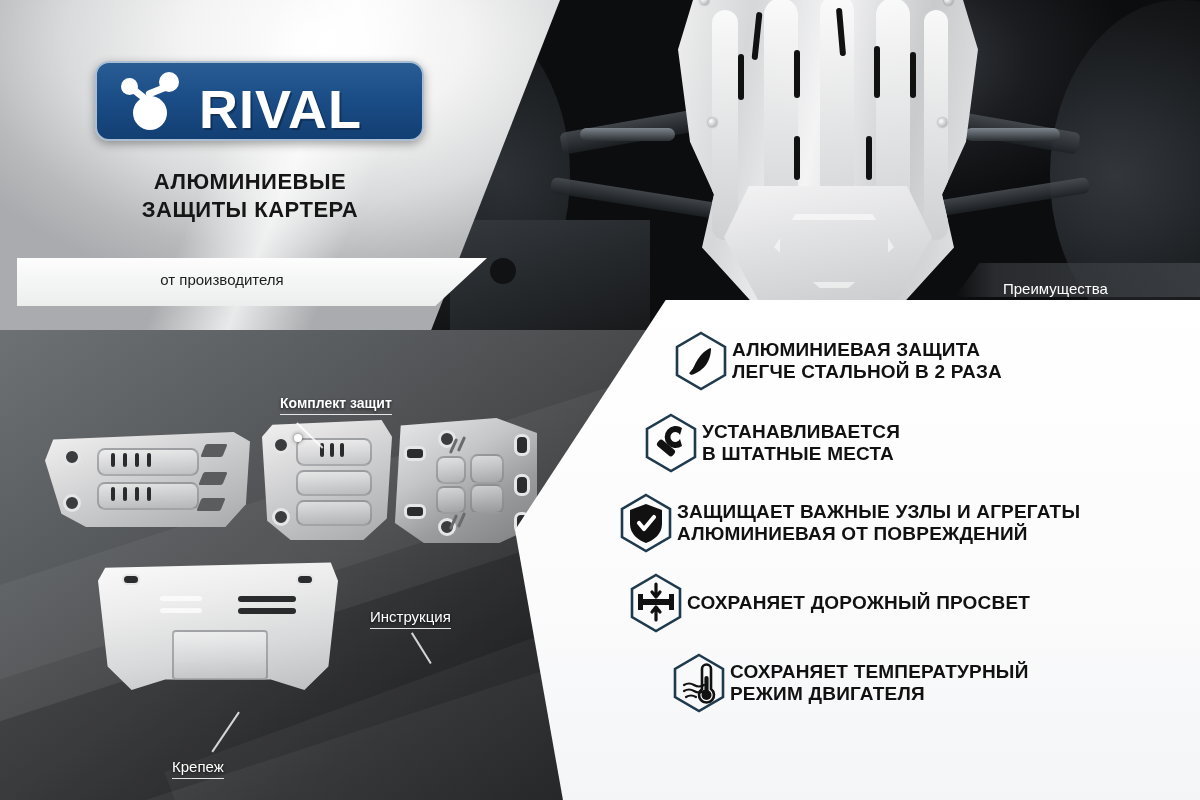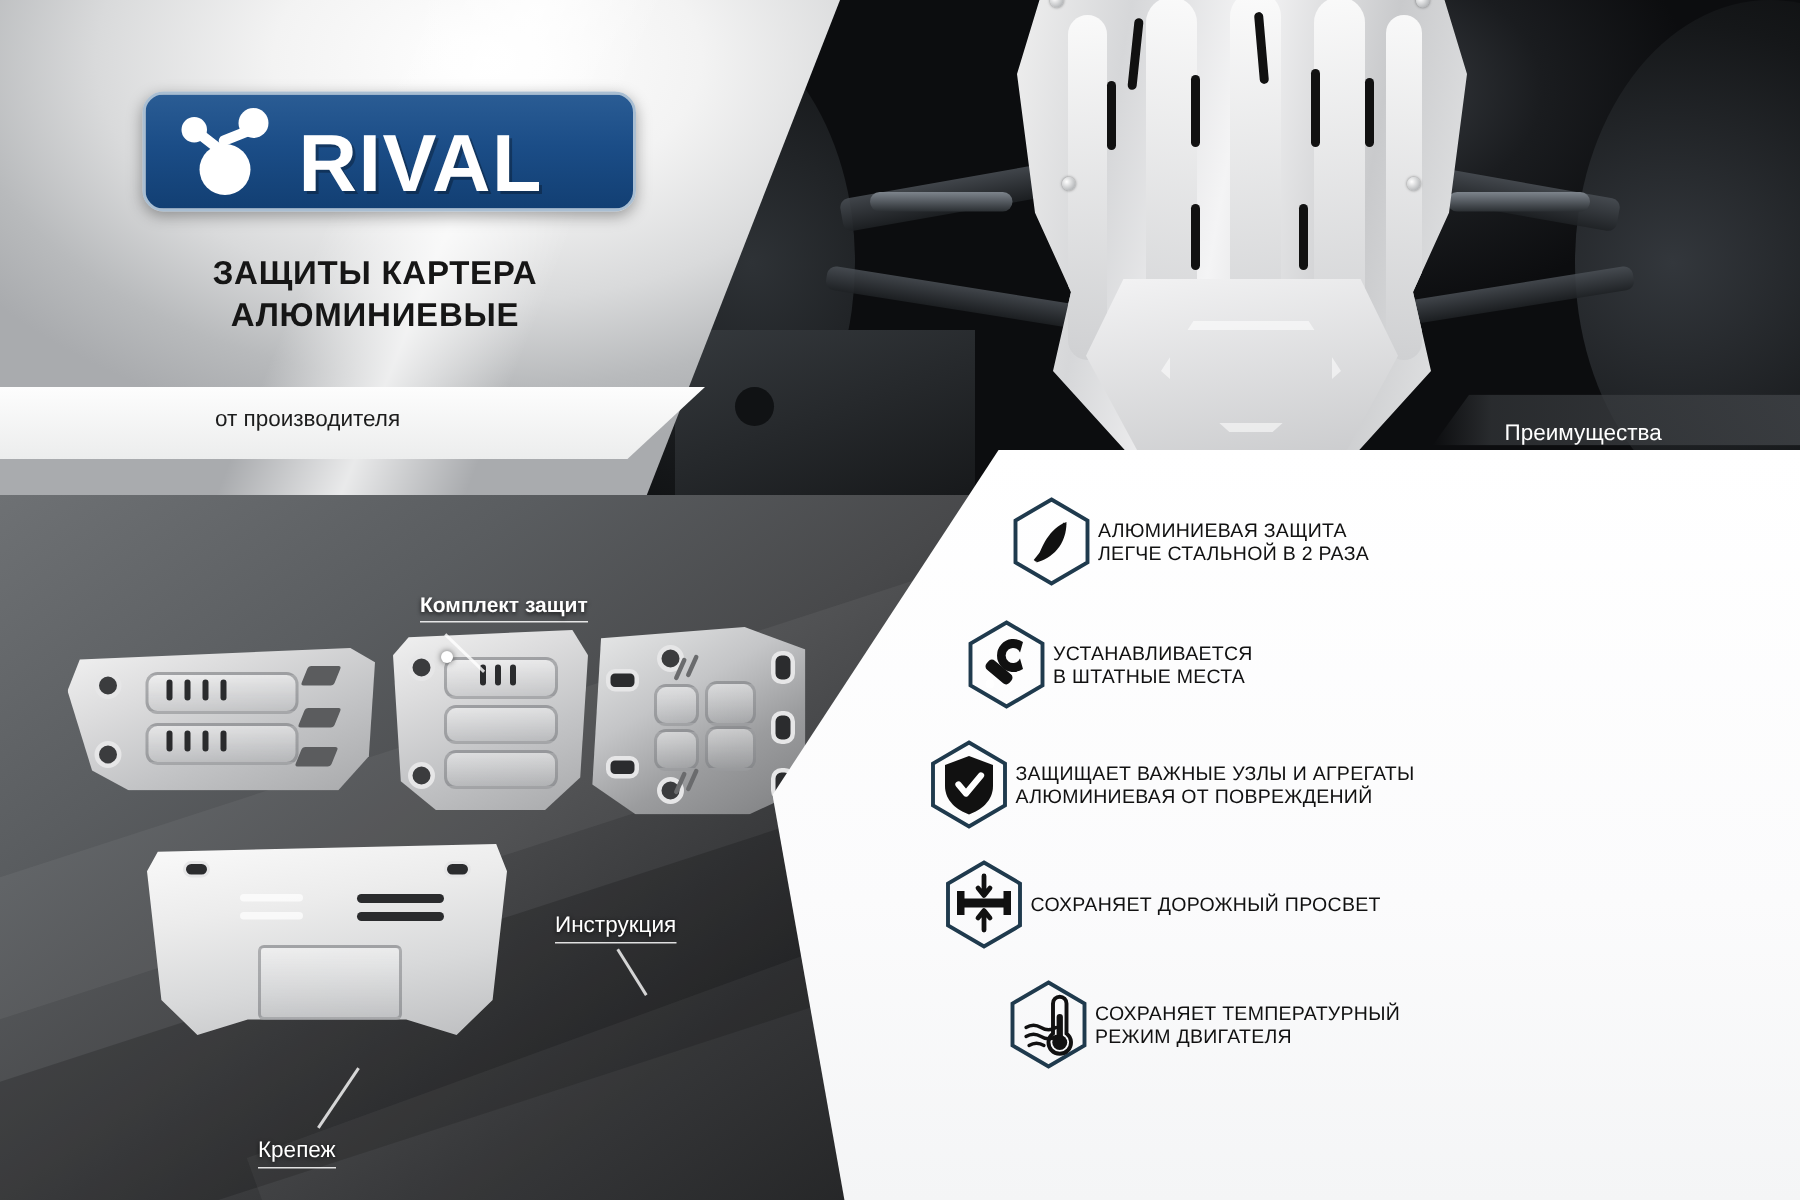--- a/index.html
+++ b/index.html
@@ -83,21 +83,21 @@
   .logo .molecule .bond{position:absolute;background:#fff;height:7px;border-radius:4px;}
   .logo .molecule .bd1{left:16px;top:22px;width:28px;transform:rotate(38deg);}
   .logo .molecule .bd2{left:34px;top:16px;width:30px;transform:rotate(-22deg);}
   .logo .word{font-size:54px;font-weight:bold;color:#fff;letter-spacing:1px;
     line-height:1;margin-left:2px;
     text-shadow:2px 2px 0 rgba(0,0,0,.28);font-family:"Liberation Sans",sans-serif;margin-top:16px;}
 
   .brandtitle{position:absolute;left:0;top:168px;width:500px;text-align:center;
     font-size:22px;font-weight:bold;color:#161616;line-height:1.28;letter-spacing:.5px;}
 
-  .subband{position:absolute;left:0;top:258px;width:470px;height:48px;
+  .subband{position:absolute;left:17px;top:258px;width:470px;height:48px;
     background:linear-gradient(180deg,#fdfdfd,#eceded);
     clip-path:polygon(0% 0%, 100% 0%, 89% 100%, 0% 100%);
     box-shadow:0 2px 6px rgba(0,0,0,.14);}
   .subband span{position:absolute;left:0;right:60px;top:13px;text-align:center;
     font-size:15px;color:#1d1d1d;}
 
   
   .advtab{position:absolute;right:0;top:263px;width:245px;height:34px;
     background:linear-gradient(90deg,rgba(40,42,45,0) 0%,rgba(52,55,58,.72) 16%,rgba(62,65,69,.85) 100%);
     clip-path:polygon(10% 0%, 100% 0%, 100% 100%, 0% 100%);
@@ -156,21 +156,21 @@
 
   
   .advpanel{position:absolute;left:515px;top:300px;width:685px;height:500px;
     background:linear-gradient(180deg,#ffffff 0%,#fbfbfc 60%,#f4f5f6 100%);
     clip-path:polygon(22% 0%, 100% 0%, 100% 100%, 7% 100%, 0% 46%);
     box-shadow:-6px 0 22px rgba(0,0,0,.35);}
   .advlist{position:absolute;left:620px;top:330px;width:560px;}
   .feature{position:relative;display:flex;align-items:center;margin-bottom:6px;}
   .hexwrap{flex:none;width:62px;height:62px;position:relative;}
   .hexwrap svg{position:absolute;left:0;top:0;}
-  .ftext{font-size:13px;font-weight:normal;color:#111;line-height:1.18;letter-spacing:.2px;
+  .ftext{font-size:19px;font-weight:bold;color:#111;line-height:1.18;letter-spacing:.2px;
     white-space:pre-line;}
 
   .f0{margin-left:50px;}   
   .f1{margin-left:20px;}   
   .f2{margin-left:-5px;}   
   .f3{margin-left:5px;}    
   .f4{margin-left:48px;}   
 
   .spacer-a{height:14px;}
   .spacer-b{height:12px;}
@@ -228,22 +228,22 @@
       <div class="bond bd1"></div>
       <div class="bond bd2"></div>
       <div class="atom m1"></div>
       <div class="atom m2"></div>
       <div class="atom big"></div>
     </div>
     <div class="word">RIVAL</div>
   </div>
 
   <div class="brandtitle">
+    <div>АЛЮМИНИЕВЫЕ</div>
     <div>ЗАЩИТЫ КАРТЕРА</div>
-    <div>АЛЮМИНИЕВЫЕ</div>
   </div>
 
   <div class="subband">
     <span>от производителя</span>
   </div>
 
   <div class="prodarea">
     <div class="band b1"></div>
       <div class="band b2"></div>
       <div class="band b3"></div>

